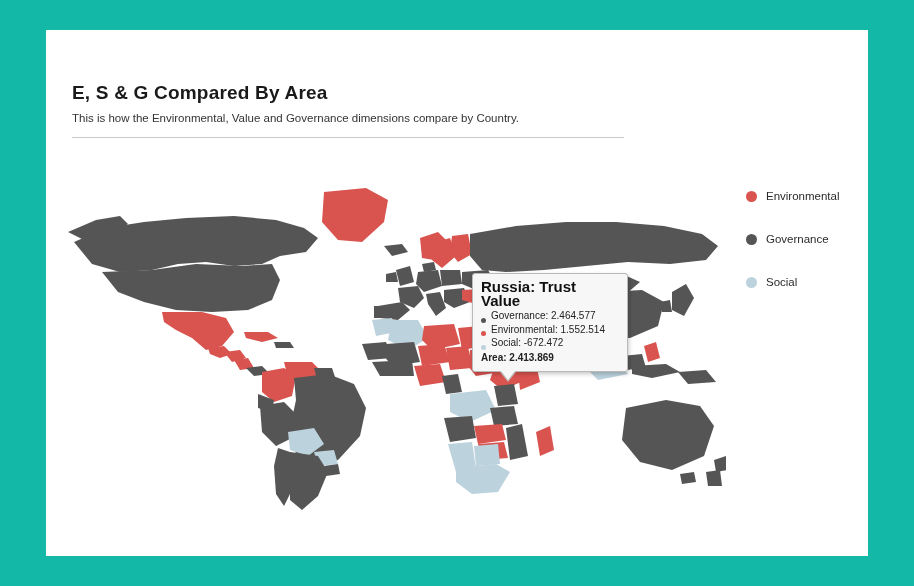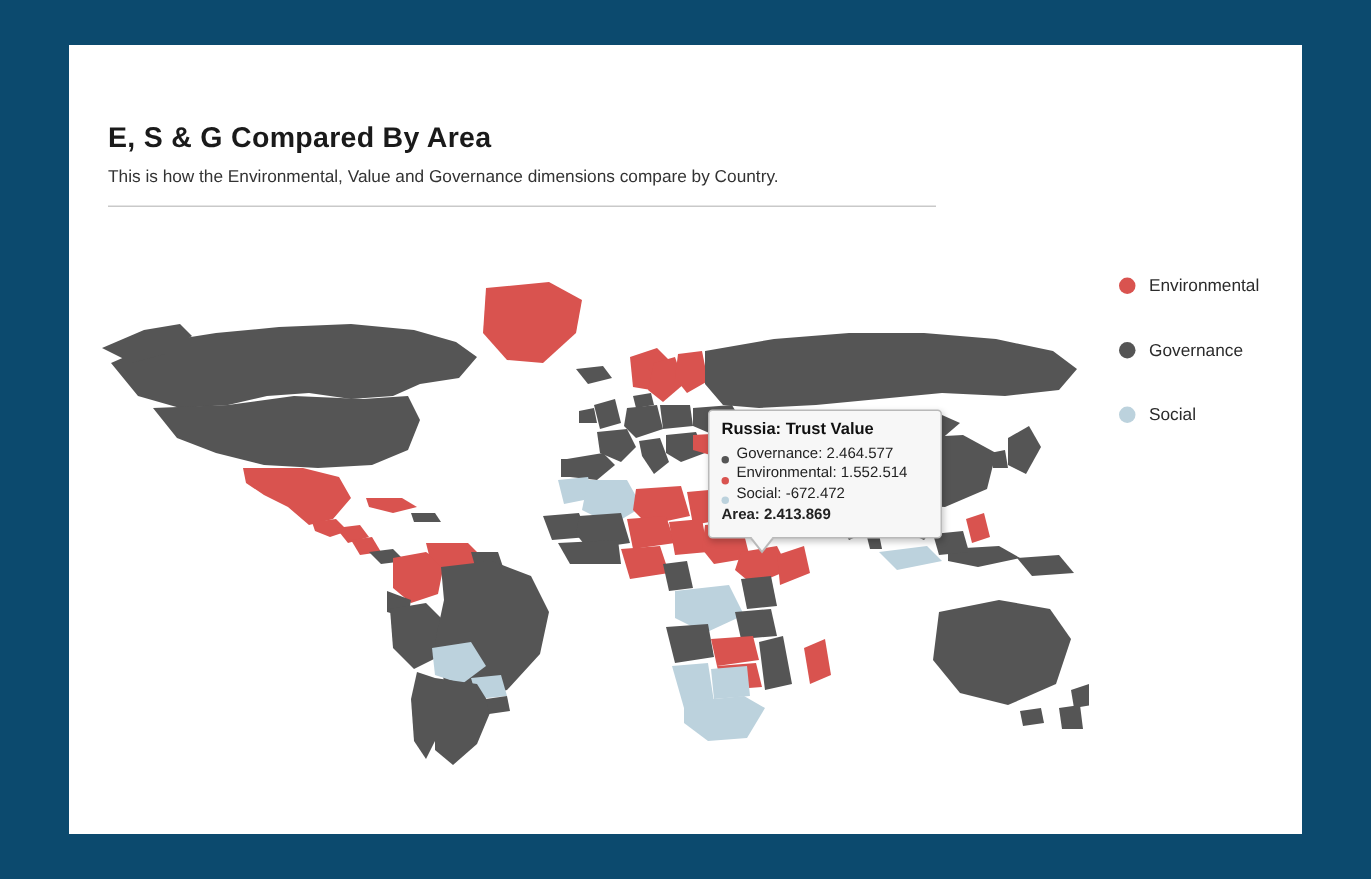--- a/index.html
+++ b/index.html
@@ -8,21 +8,21 @@
     background: #000000;
     width: 914px;
     height: 586px;
     overflow: hidden;
     font-family: "Liberation Sans", sans-serif;
   }
   #page {
     position: relative;
     width: 914px;
     height: 586px;
-    background: #0c4a6e;
+    background: #14b8a6;
     text-decoration: underline;
   }
   .card {
     position: absolute;
     left: 46px;
     top: 30px;
     width: 822px;
     height: 526px;
     background: #ffffff;
   }
@@ -59,20 +59,21 @@
   }
   .map-svg { display: block; }
   .legend {
     position: absolute;
     left: 700px;
     top: 155px;
     width: 120px;
   }
   .legend-row {
     display: flex;
+    align-items: center;
     height: 22px;
     margin-bottom: 21px;
   }
   .legend-dot {
     width: 11px;
     height: 11px;
     border-radius: 50%;
     margin-right: 9px;
     flex: none;
   }
@@ -110,21 +111,21 @@
     position: absolute;
     left: 27px;
     bottom: -11px;
     width: 0; height: 0;
     border-left: 8px solid transparent;
     border-right: 8px solid transparent;
     border-top: 10px solid #b9b9b9;
   }
   .tt-title {
     font-weight: bold;
-    font-size: 11px;
+    font-size: 15px;
     margin-bottom: 2px;
     color: #111111;
   }
   .tt-row { display: flex; align-items: flex-end; }
   .tt-dot {
     width: 5px; height: 5px; border-radius: 50%;
     margin-right: 5px; flex: none;
   }
   .tt-total { font-weight: bold; margin-top: 1px; }
 </style>

